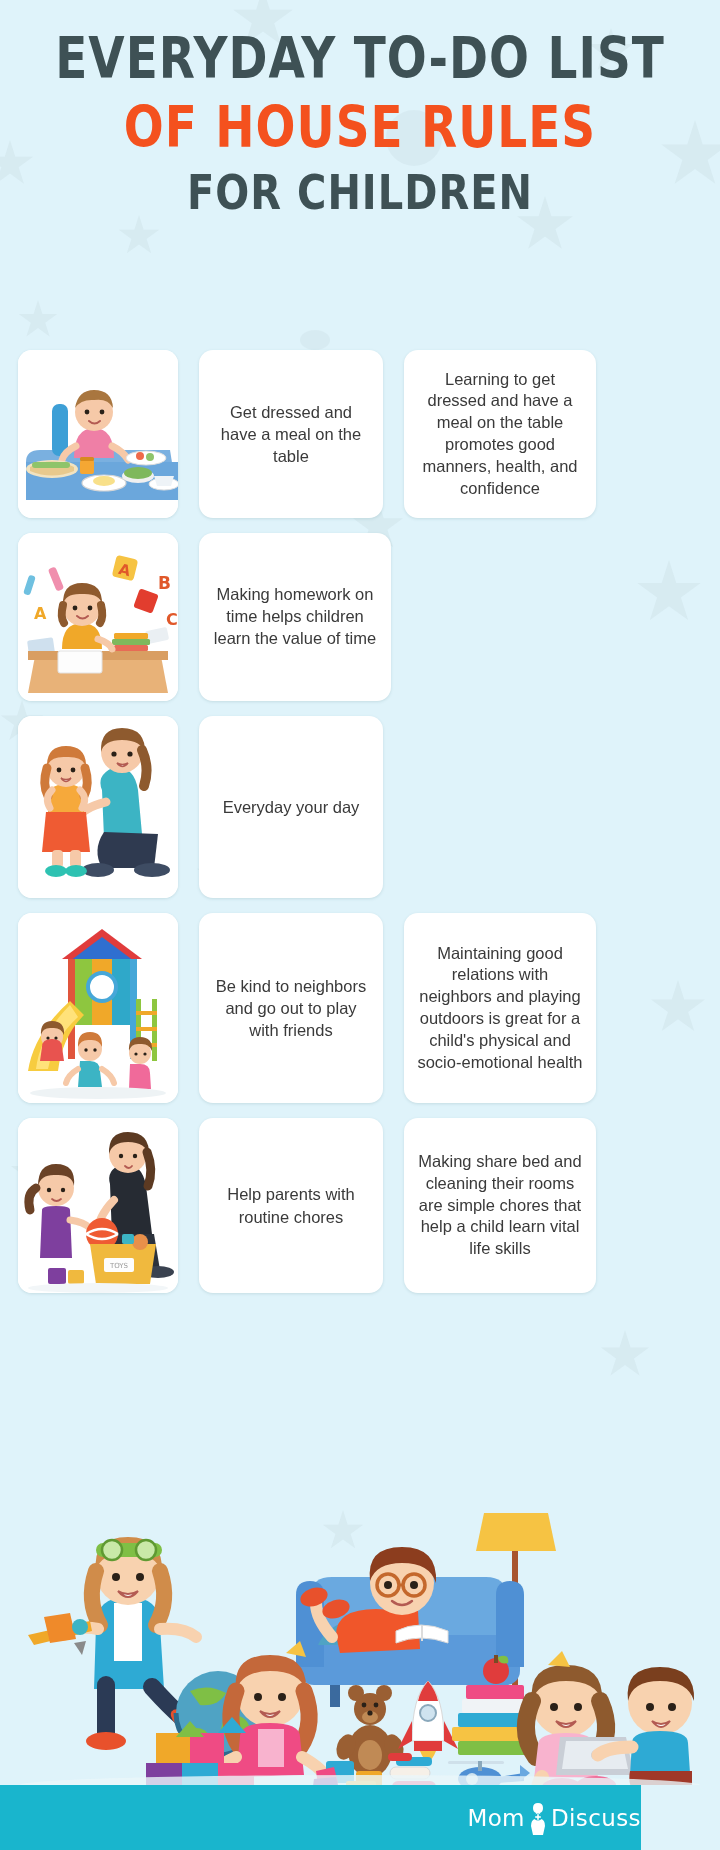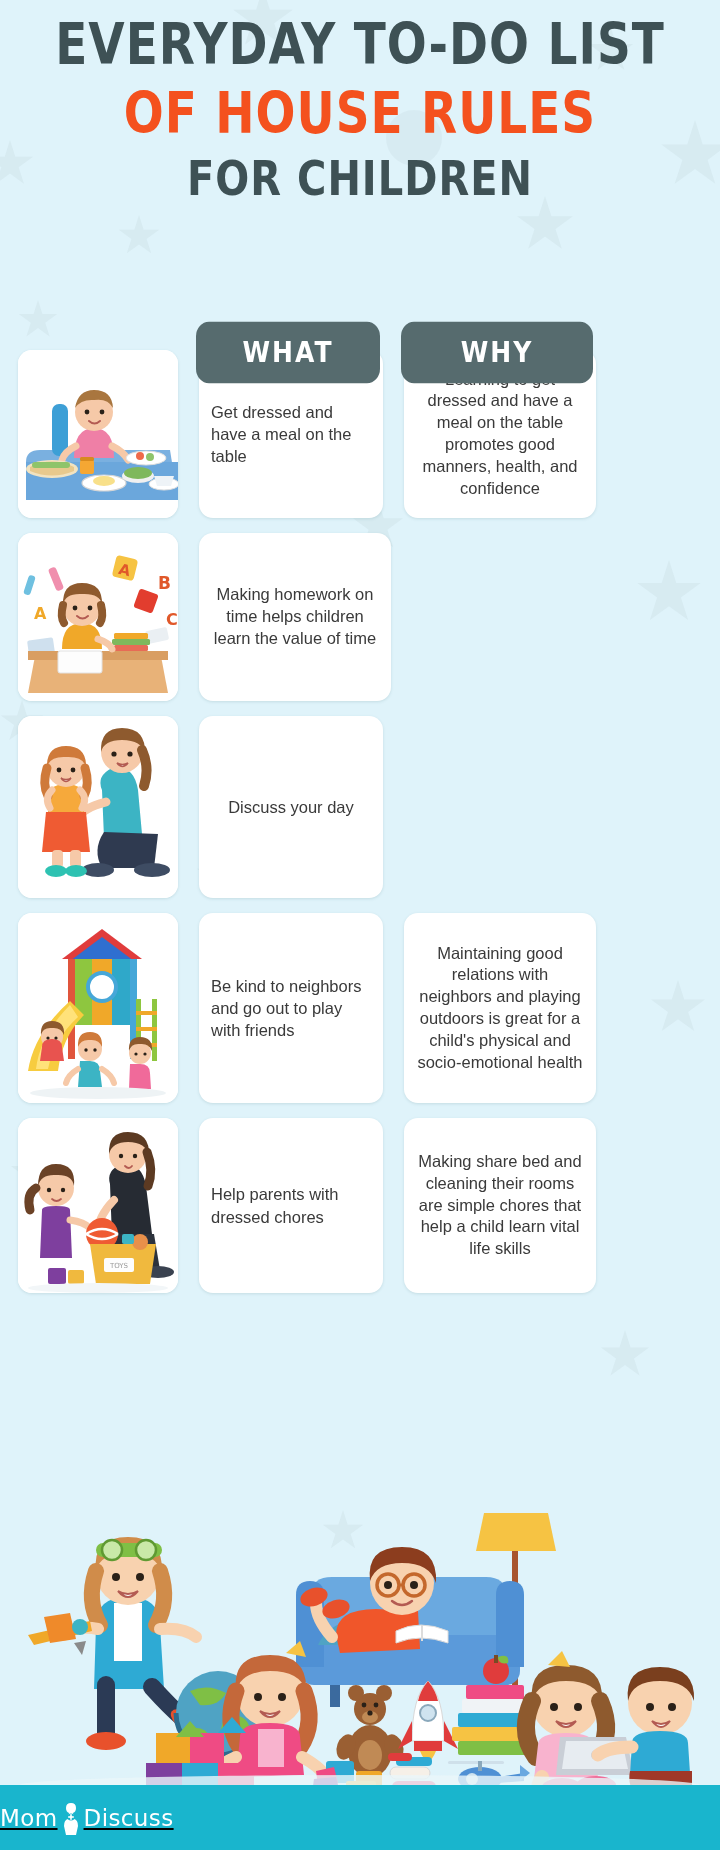--- a/index.html
+++ b/index.html
@@ -24,21 +24,21 @@
     clip-path:polygon(50% 0%,61% 35%,98% 35%,68% 57%,79% 91%,50% 70%,21% 91%,32% 57%,2% 35%,39% 35%);
     pointer-events:none;
   }
   .bgcircle{
     position:absolute;border-radius:50%;
     background:#cfe3e9;opacity:.45;pointer-events:none;
   }
   
   .title-wrap{
     position:relative;z-index:3;
-    padding-top:20px;text-align:center;
+    padding-top:34px;text-align:center;
   }
   .t-line{
     font-family:"DejaVu Sans", sans-serif;
     font-weight:bold;
     letter-spacing:1px;
     line-height:1.0;
     text-transform:uppercase;
   }
   .t1{font-size:47px;color:#3e5155;transform:scaleY(1.22);margin-bottom:22px;}
   .t2{font-size:47px;color:#f4511e;transform:scaleY(1.22);margin-bottom:22px;}
@@ -73,40 +73,41 @@
   }
   .cell-img{
     width:160px;margin-left:18px;
     position:relative;overflow:hidden;
     display:flex;align-items:flex-end;justify-content:center;
   }
   .cell-what{
     width:184px;margin-left:21px;
     display:flex;align-items:center;justify-content:center;
     padding:10px 12px;
+    text-align:center;
     color:#3a3a3a;font-size:16.5px;line-height:1.35;
   }
   .cell-why{
     width:192px;margin-left:21px;
     display:flex;align-items:center;justify-content:center;
     padding:10px 12px;
     text-align:center;
     color:#3a3a3a;font-size:16.5px;line-height:1.32;
   }
   
   .ill{position:absolute;left:0;top:0;width:100%;height:100%;}
   
   .scene{
     position:absolute;left:0;bottom:65px;width:720px;height:300px;z-index:3;
   }
   
   .footer{
-    position:absolute;left:0;bottom:0;width:720px;height:65px;
+    position:absolute;left:0;bottom:0;width:641px;height:65px;
     background:#19b5cd;z-index:6;
-    display:flex;align-items:center;justify-content:flex-start;text-decoration:underline;
+    display:flex;align-items:center;justify-content:flex-end;
   }
   .brand{
     display:flex;align-items:center;
     color:#ffffff;font-size:23px;letter-spacing:.4px;
     font-family:"DejaVu Sans", sans-serif;
   }
   .brand-mark{
     width:22px;height:34px;margin:0 2px;position:relative;display:inline-block;
   }
 </style>
@@ -133,28 +134,20 @@
   <div class="bgcircle" style="left:386px;top:110px;width:56px;height:56px;"></div>
   <div class="bgcircle" style="left:300px;top:330px;width:30px;height:20px;"></div>
   <div class="bgcircle" style="left:128px;top:1610px;width:28px;height:14px;"></div>
 
   <div class="title-wrap">
     <div class="t-line t1">Everyday To-Do List</div>
     <div class="t-line t2">Of House Rules</div>
     <div class="t-line t3">For Children</div>
   </div>
 
-  <div class="headrow">
-    <div class="pill pill-what">
-      <span>WHAT</span>
-    </div>
-    <div class="pill pill-why">
-      <span>WHY</span>
-    </div>
-  </div>
 
   <div class="rows">
 
     <div class="row" style="height:168px;">
       <div class="cell cell-img">
         <svg class="ill" viewBox="0 0 160 168">
           <rect x="0" y="0" width="160" height="168" fill="#ffffff"></rect>
 
           <path d="M8 112 Q8 100 22 100 L152 100 L160 150 L8 150 Z" fill="#7ab0e0"></path>
           <rect x="8" y="112" width="152" height="38" fill="#6ba7dc"></rect>
@@ -275,21 +268,21 @@
           <path d="M32 92 Q26 82 34 74" stroke="#f6c9a8" stroke-width="7" fill="none" stroke-linecap="round"></path>
           <path d="M64 92 Q70 82 62 74" stroke="#f6c9a8" stroke-width="7" fill="none" stroke-linecap="round"></path>
 
           <rect x="34" y="134" width="11" height="18" rx="4" fill="#f6c9a8"></rect>
           <rect x="52" y="134" width="11" height="18" rx="4" fill="#f6c9a8"></rect>
           <ellipse cx="38" cy="155" rx="11" ry="6" fill="#2ec2b2"></ellipse>
           <ellipse cx="58" cy="155" rx="11" ry="6" fill="#2ec2b2"></ellipse>
         </svg>
       </div>
       <div class="cell cell-what">
-        <span>Discuss your day</span>
+        <span>Everyday your day</span>
       </div>
     </div>
 
     <div class="row" style="height:190px;">
       <div class="cell cell-img">
         <svg class="ill" viewBox="0 0 160 190">
           <rect x="0" y="0" width="160" height="190" fill="#ffffff"></rect>
 
           <path d="M44 46 L84 16 L124 46 Z" fill="#e03c3c"></path>
           <path d="M52 48 L84 24 L116 48 Z" fill="#2f6fd0"></path>
@@ -379,21 +372,21 @@
           <text x="101" y="150" font-size="7" font-family="DejaVu Sans" fill="#9a9a9a" text-anchor="middle">TOYS</text>
           <circle cx="122" cy="124" r="8" fill="#e8904a"></circle>
           <rect x="104" y="116" width="12" height="10" rx="2" fill="#3cb4c4"></rect>
 
           <rect x="30" y="150" width="18" height="16" rx="2" fill="#7e3f9e"></rect>
           <rect x="50" y="152" width="16" height="14" rx="2" fill="#f0b93e"></rect>
           <ellipse cx="80" cy="170" rx="70" ry="5" fill="#f2f6f8"></ellipse>
         </svg>
       </div>
       <div class="cell cell-what">
-        <span>Help parents with dressed chores</span>
+        <span>Help parents with routine chores</span>
       </div>
       <div class="cell cell-why">
         <span>Making share bed and cleaning their rooms are simple chores that help a child learn vital life skills</span>
       </div>
     </div>
 
   </div>
 
   <div class="scene">
     <svg viewBox="0 0 720 300" width="720" height="300">

